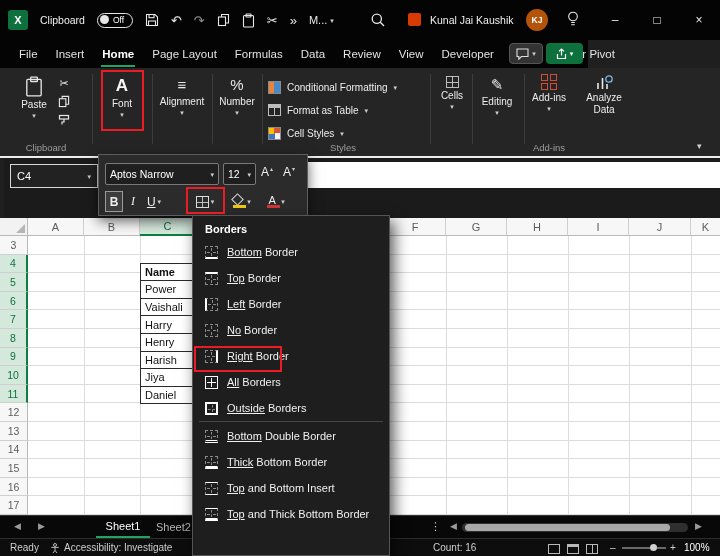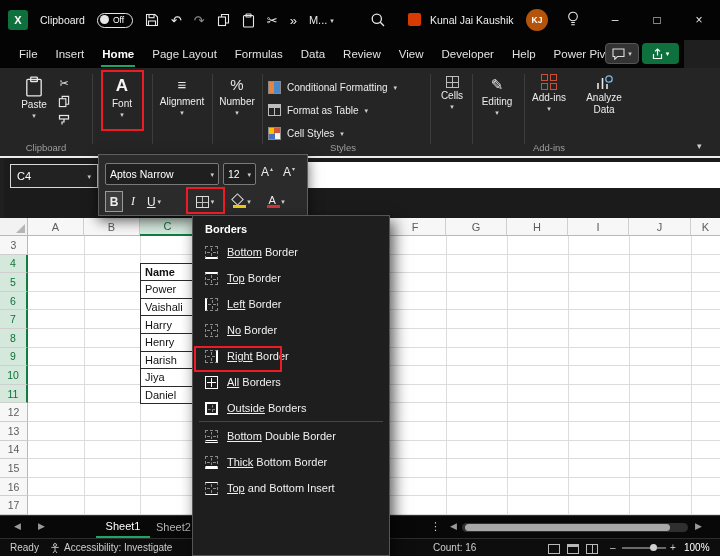--- a/index.html
+++ b/index.html
@@ -22,21 +22,21 @@
   .toggle .state { position:absolute; left:15px; font-size:8.5px; color:#fff; }
   .tb-icon { font-size:13px; color:#e8e8e8; line-height:1; }
   .tb-icon.dim { color:#8f8f8f; }
   .qat-more { font-size:11px; display:flex; align-items:center; gap:3px; }
   .avatar { position:absolute; left:526px; top:9px; width:22px; height:22px; border-radius:50%; background:#B4540A; display:flex; align-items:center; justify-content:center; font-size:8.5px; font-weight:bold; color:#fff; }
   .office-dot { position:absolute; left:408px; top:13px; width:13px; height:13px; border-radius:2px; background:#D83B01; }
   .username { position:absolute; left:430px; top:14px; font-size:10.5px; color:#f0f0f0; white-space:nowrap; }
   .winbtn { position:absolute; top:7px; width:30px; height:26px; display:flex; align-items:center; justify-content:center; font-size:12px; color:#e8e8e8; }
 
   
-  .menubar { position:absolute; left:0; top:40px; width:684px; height:28px; background:#040404; display:flex; align-items:center; padding-left:10px; }
+  .menubar { position:absolute; left:0; top:40px; width:588px; height:28px; background:#040404; display:flex; align-items:center; padding-left:10px; }
   .menu-item { padding:0 9px; font-size:11.5px; color:#e2e2e2; height:28px; display:flex; align-items:center; position:relative; white-space:nowrap; }
   .menu-item.active { color:#fff; font-weight:bold; }
   .menu-item.active::after { content:""; position:absolute; left:8px; right:8px; bottom:1px; height:2px; background:#21A366; }
   .mb-btn { position:absolute; top:3px; height:21px; border-radius:4px; display:flex; align-items:center; justify-content:center; gap:3px; }
   .comment-btn { right:45px; width:34px; background:#333; border:1px solid #565656; }
   .share-btn { right:5px; width:37px; background:#0E703C; }
 
   
   .ribbon { position:absolute; left:0; top:68px; width:720px; height:90px; background:#252525; border-bottom:2px solid #ececec; }
   .rsep { position:absolute; top:6px; height:70px; width:1px; background:#3d3d3d; }
@@ -505,19 +505,23 @@
       <span><span class="ak">Bottom</span><span> Double Border</span></span>
     </div>
     <div class="mitem">
       <span class="bicon bi-thickbottom"></span>
       <span><span class="ak">Thick</span><span> Bottom Border</span></span>
     </div>
     <div class="mitem">
       <span class="bicon bi-topbottom"></span>
       <span><span class="ak">Top</span><span> and Bottom Insert</span></span>
     </div>
+    <div class="mitem">
+      <span class="bicon bi-topthick"></span>
+      <span><span class="ak">Top</span><span> and Thick Bottom Border</span></span>
+    </div>
   </div>
 
   <div class="redbox" style="left:101px; top:70px; width:43px; height:61px;"></div>
   <div class="redbox" style="left:186px; top:187px; width:39px; height:27px;"></div>
   <div class="redbox" style="left:194px; top:346px; width:88px; height:26px;"></div>
 
 </div>
 
 </body></html>

